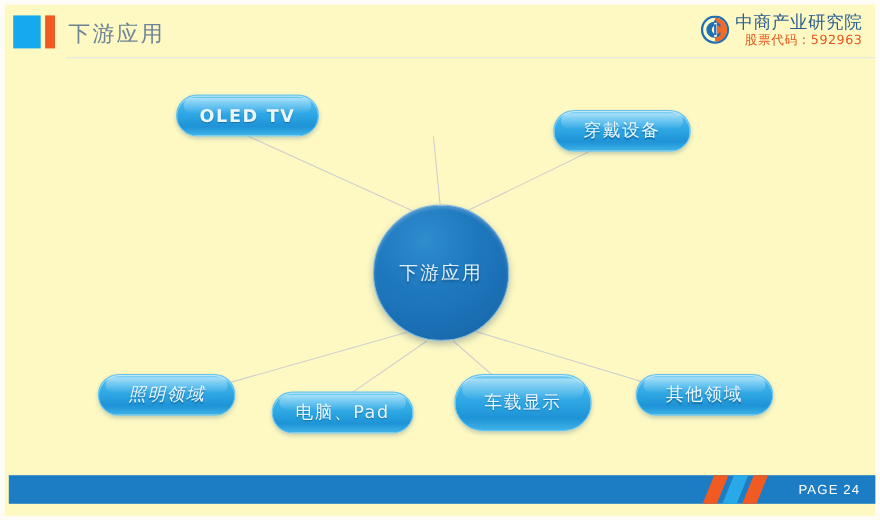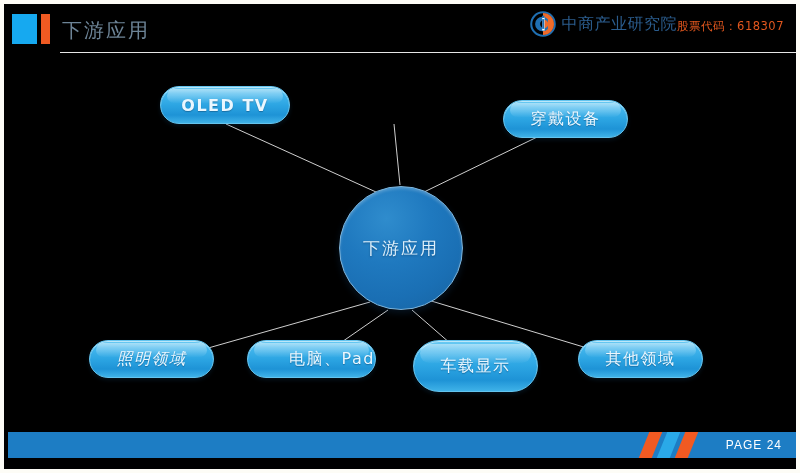--- a/index.html
+++ b/index.html
@@ -22,21 +22,21 @@
     box-sizing: border-box;
     border: 4px solid #fdfcf6;
     overflow: hidden;
   }
 
   .canvas {
     position: absolute;
     left: 0; top: 0;
     width: 792px;
     height: 465px;
-    background: #000000;
+    background: #fef9c3;
   }
 
   
   .header {
     position: absolute;
     left: 0;
     top: 0;
     width: 792px;
     height: 48px;
   }
@@ -86,21 +86,21 @@
     align-items: center;
   }
   .brand-logo {
     width: 26px;
     height: 26px;
     margin-right: 6px;
     flex: 0 0 auto;
   }
   .brand-text {
     display: flex;
-    flex-direction: row;
+    flex-direction: column;
     align-items: flex-end;
     line-height: 1.08;
   }
   .brand-name {
     font-size: 16px;
     color: #2b5d8e;
     letter-spacing: 0.5px;
     font-family: "DejaVu Sans", "Liberation Sans", sans-serif;
     white-space: nowrap;
   }
@@ -251,21 +251,21 @@
         <svg class="brand-logo" viewBox="0 0 64 64">
           <circle cx="32" cy="32" r="29" fill="none" stroke="#1f6fb2" stroke-width="5"></circle>
           <path d="M32 5 A27 27 0 0 1 32 59 Z" fill="#ef6b2a"></path>
           <path d="M44 20 A18 18 0 1 0 44 44 L44 36 A10 10 0 1 1 44 28 Z" fill="#1f6fb2"></path>
           <rect x="30" y="16" width="6" height="32" fill="#ffffff"></rect>
           <rect x="30" y="20" width="5" height="24" fill="#1f6fb2"></rect>
           <circle cx="32.5" cy="14" r="3.2" fill="#1f6fb2"></circle>
         </svg>
         <div class="brand-text">
           <div class="brand-name">中商产业研究院</div>
-          <div class="brand-code">股票代码：618307</div>
+          <div class="brand-code">股票代码：592963</div>
         </div>
       </div>
     </div>
 
     <div class="diagram">
 
       <svg class="wires" viewBox="0 0 792 372">
         <g stroke="#cfcfcf" stroke-width="1" fill="none">
           <line x1="372" y1="140" x2="222" y2="72"></line>
           <line x1="396" y1="133" x2="390" y2="72"></line>
@@ -287,21 +287,21 @@
 
 
       <div class="node" style="left:499px; top:48px; width:125px; height:38px;">
         <span>穿戴设备</span>
       </div>
 
       <div class="node" style="left:85px; top:288px; width:125px; height:38px;font-style:italic;">
         <span>照明领域</span>
       </div>
 
-      <div class="node" style="left:243px; top:288px; width:129px; height:38px;justify-content:flex-end;">
+      <div class="node" style="left:243px; top:304px; width:129px; height:38px;">
         <span>电脑、Pad</span>
       </div>
 
       <div class="node" style="left:409px; top:288px; width:125px; height:52px;">
         <span>车载显示</span>
       </div>
 
       <div class="node" style="left:574px; top:288px; width:125px; height:38px;">
         <span>其他领域</span>
       </div>

